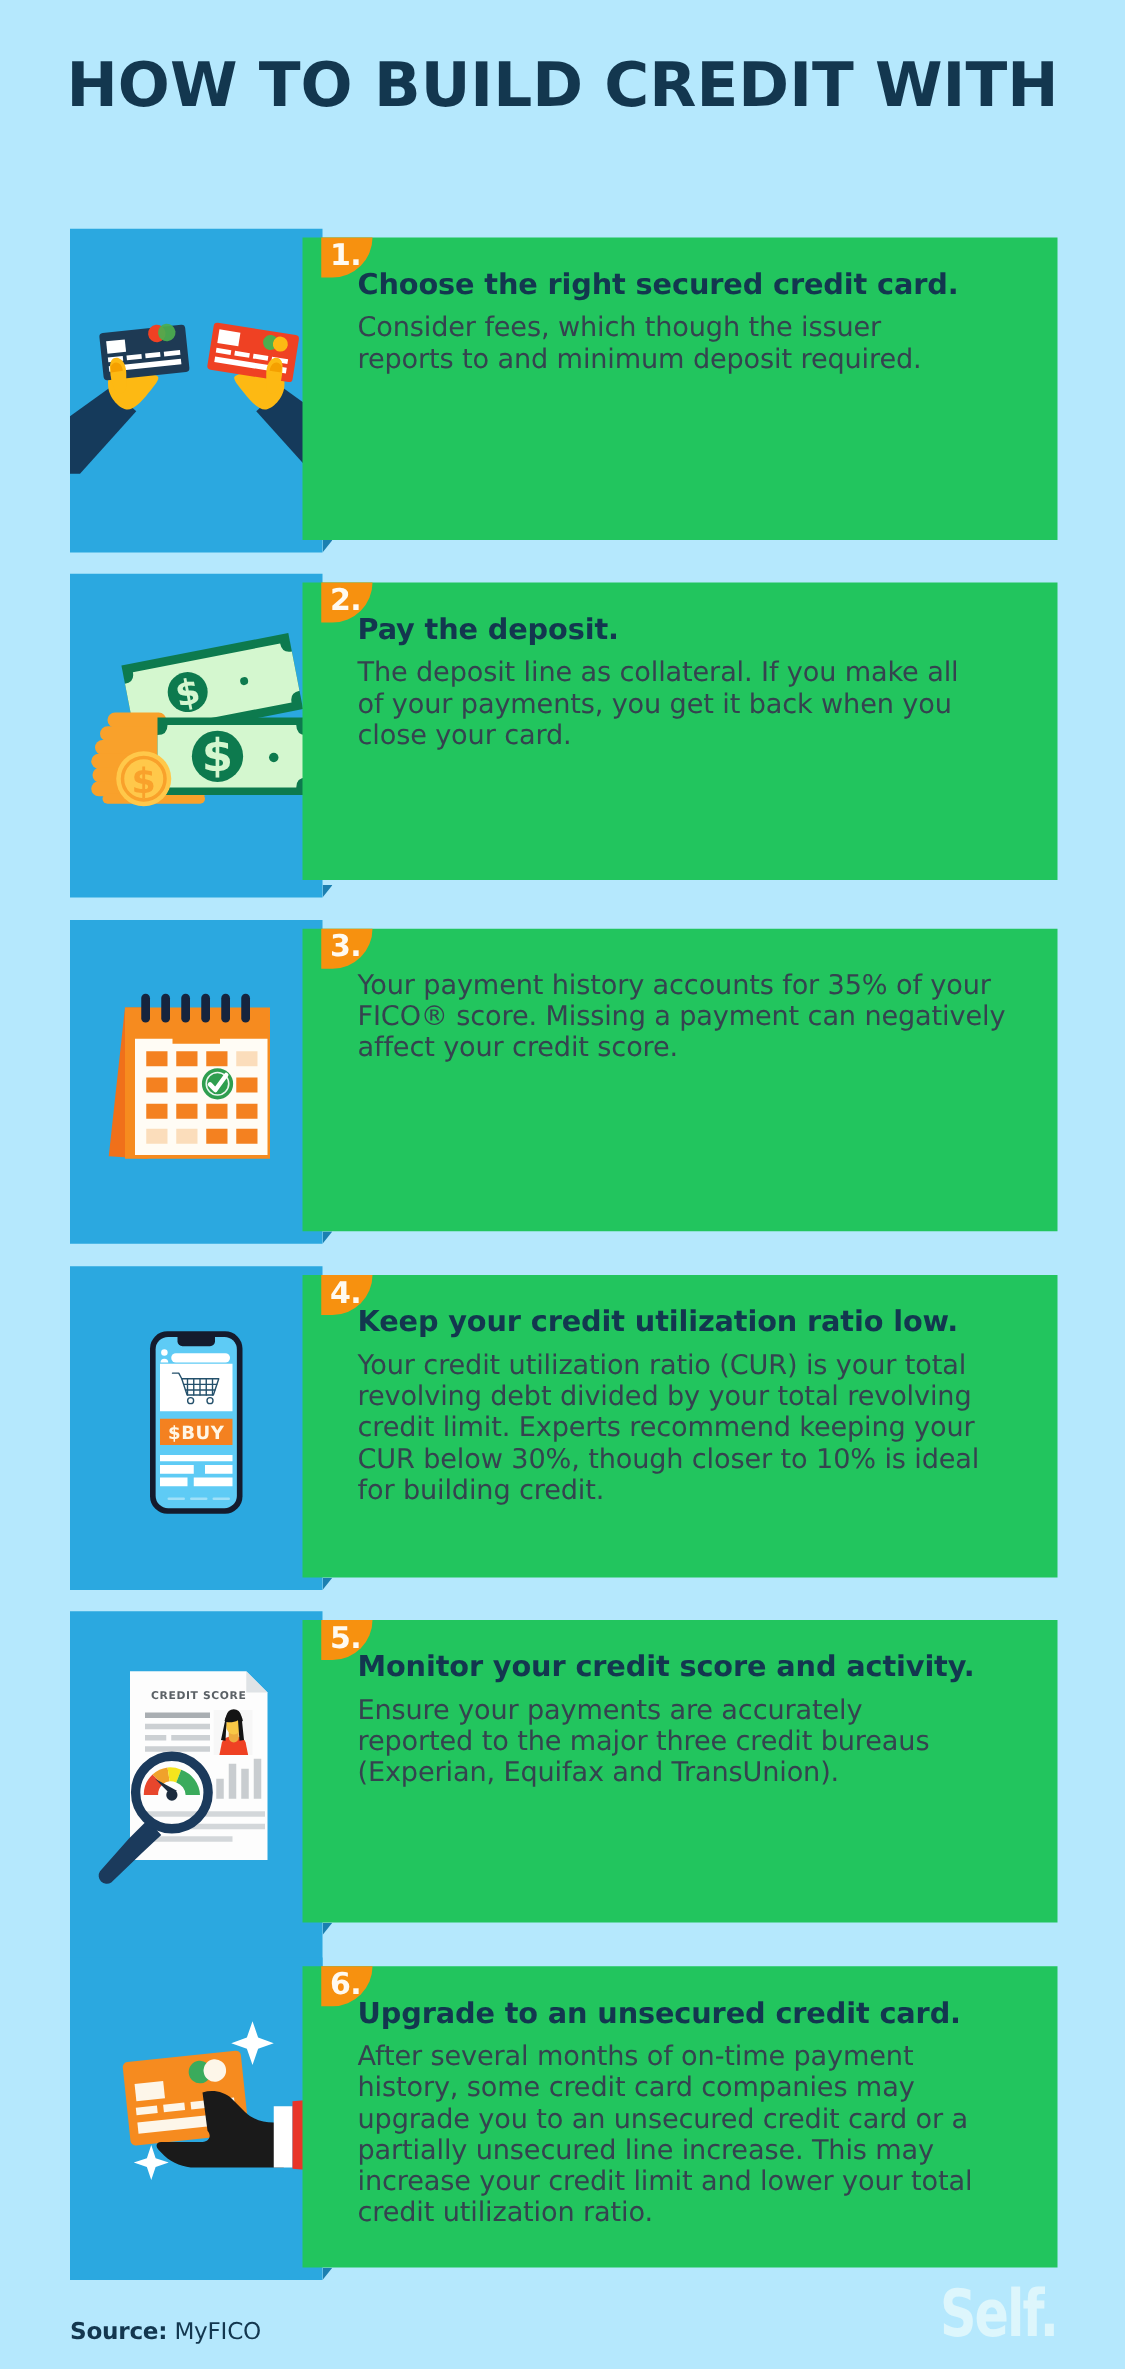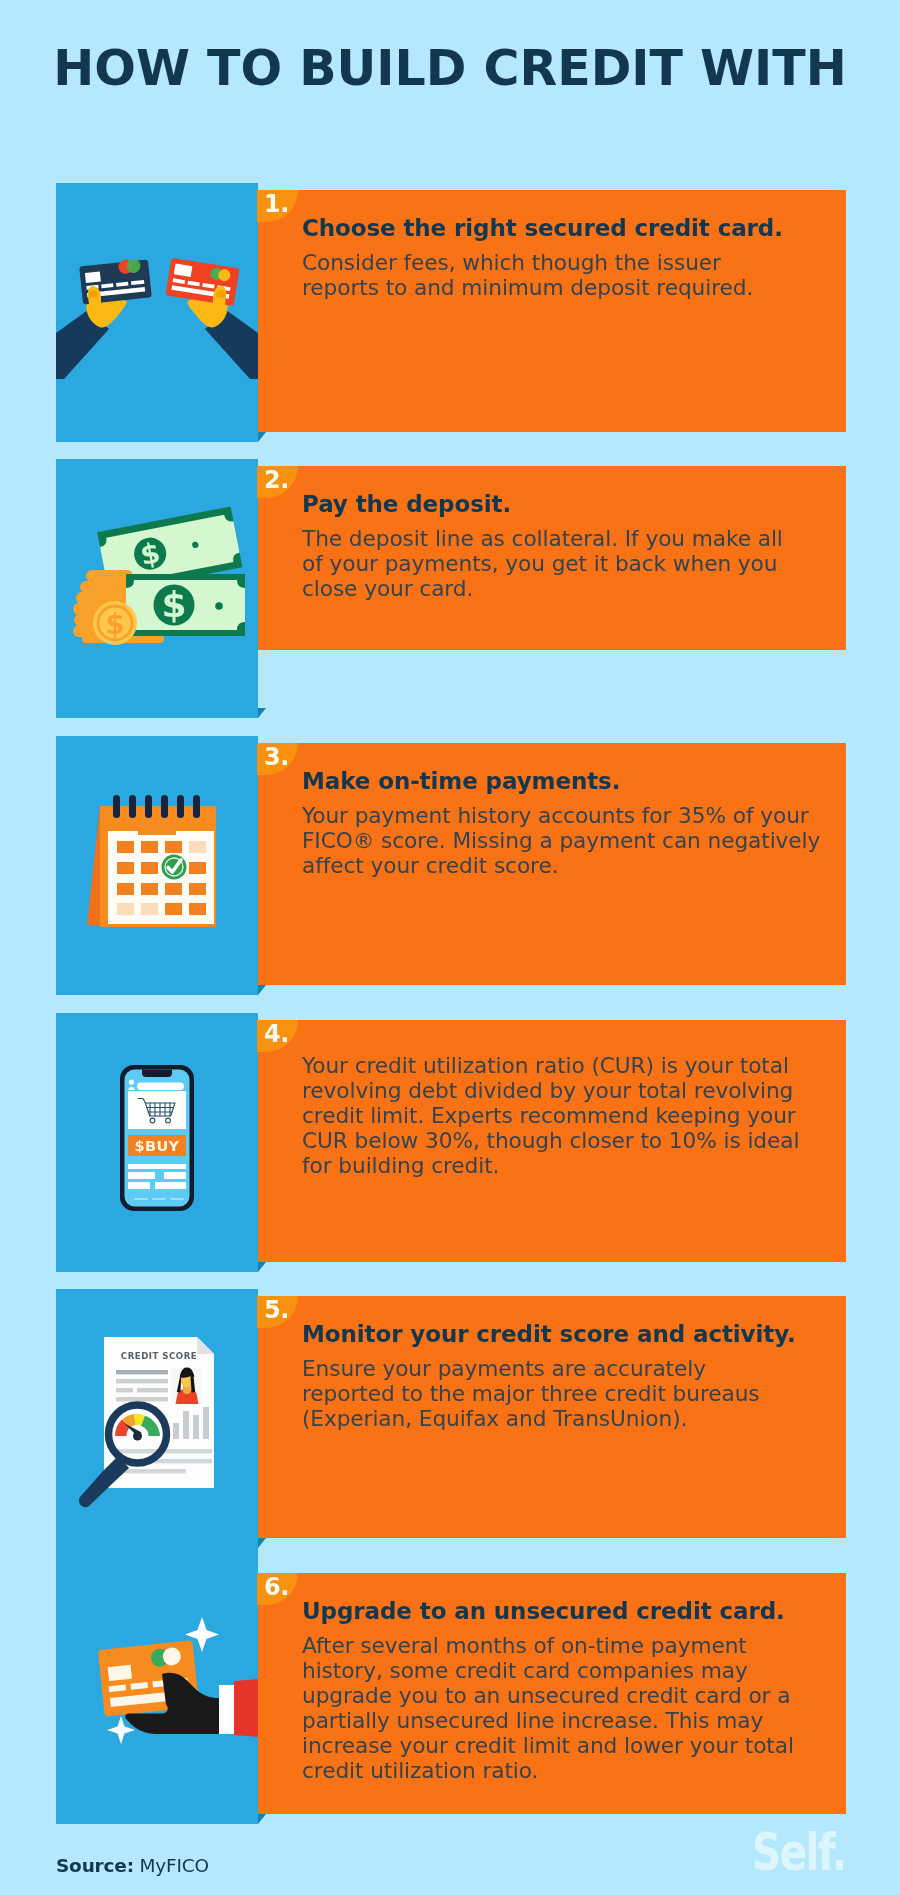--- a/index.html
+++ b/index.html
@@ -6,21 +6,21 @@
   body{width:900px;height:1895px;background:#b5e8fd;font-family:"DejaVu Sans",sans-serif;
        -webkit-font-smoothing:antialiased;overflow:hidden;position:relative;}
   #page{position:relative;width:900px;height:1895px;}
   .title{position:absolute;left:0;top:38px;width:900px;text-align:center;
          color:#13374f;font-weight:bold;font-size:49px;line-height:62px;letter-spacing:0px;white-space:nowrap;}
   .step{position:absolute;left:56px;width:790px;}
   .imgbox{position:absolute;left:0;top:0;width:202px;background:#2ba8e0;overflow:hidden;}
   .ill{position:absolute;left:0;top:0;width:202px;height:259px;display:block;}
   .tail{position:absolute;left:202px;width:8px;height:10px;background:#1b7fb0;
         clip-path:polygon(0 0,100% 0,0 100%);}
-  .card{position:absolute;left:202px;top:7px;right:0;background:#f97316;}
+  .card{position:absolute;left:186px;top:7px;right:0;background:#22c55e;}
   .badge{position:absolute;left:201px;top:7px;width:41px;height:32px;background:#f7910f;
          border-bottom-right-radius:34px;color:#fffaf0;font-weight:bold;font-size:24px;
          font-family:"DejaVu Sans",sans-serif;}
   .badge span{position:absolute;left:7px;top:0px;letter-spacing:-0.5px;}
   h2{margin:0;font-size:23px;font-weight:bold;color:#13374f;letter-spacing:-0.1px;line-height:27px;}
   p{margin:8px 0 0 0;font-size:21.7px;color:#35434f;line-height:25px;letter-spacing:-0.1px;}
   .txt{position:absolute;left:44px;top:25px;width:540px;}
   .footer-src{position:absolute;left:56px;top:1855px;font-size:18.5px;color:#13374f;letter-spacing:-0.2px;}
   .footer-src b{font-weight:bold;margin-top:34px;}
   .logo{position:absolute;left:752px;top:1826px;font-size:52px;line-height:52px;font-weight:bold;color:#ddf6fc;letter-spacing:-2px;transform:scaleX(0.78);transform-origin:left top;}
@@ -106,21 +106,21 @@
  <circle cx="163" cy="147" r="3.8" fill="#0d7a4e"></circle>
 </g>
 <g>
  <circle cx="59" cy="164" r="22" fill="#ffc84a"></circle>
  <circle cx="59" cy="164" r="17" fill="none" stroke="#f9a12b" stroke-width="2.8"></circle>
  <text x="59" y="175" font-family="DejaVu Sans, sans-serif" font-size="28" font-weight="bold" fill="#f9a12b" text-anchor="middle">$</text>
 </g>
 </svg>
         </div>
         <div class="tail" style="top:249px"></div>
-        <div class="card" style="height:184px">
+        <div class="card" style="height:238px">
           <div class="txt">
             <h2>Pay the deposit.</h2>
             <p><span>The deposit line as collateral. If you make all</span><br><span>of your payments, you get it back when you</span><br><span>close your card.</span></p>
           </div>
         </div>
         <div class="badge">
           <span>2.</span>
         </div>
       </div>
       <div class="step" style="top: 736px; height: 259px;">
@@ -157,21 +157,20 @@
 <g>
  <circle cx="118" cy="131" r="12.5" fill="#2f9e4f"></circle>
  <circle cx="118" cy="131" r="9" fill="none" stroke="#ffffff" stroke-width="1.3" opacity="0.9"></circle>
  <path d="M112 131.5 L116.3 136 L125 124" fill="none" stroke="#ffffff" stroke-width="3.6" stroke-linecap="round" stroke-linejoin="round"></path>
 </g>
 </svg>
         </div>
         <div class="tail" style="top:249px"></div>
         <div class="card" style="height:242px">
           <div class="txt">
-            <h2>Make on-time payments.</h2>
             <p><span>Your payment history accounts for 35% of your</span><br><span>FICO® score. Missing a payment can negatively</span><br><span>affect your credit score.</span></p>
           </div>
         </div>
         <div class="badge">
           <span>3.</span>
         </div>
       </div>
       <div class="step" style="top: 1013px; height: 259px;">
         <div class="imgbox" style="height:259px">
           <svg class="ill" viewBox="0 0 202 259">
@@ -204,20 +203,21 @@
 <g fill="#9fe0f8">
  <rect x="78" y="185" width="14" height="2" rx="1"></rect>
  <rect x="96" y="185" width="14" height="2" rx="1"></rect>
  <rect x="114" y="185" width="14" height="2" rx="1"></rect>
 </g>
 </svg>
         </div>
         <div class="tail" style="top:249px"></div>
         <div class="card" style="height:242px">
           <div class="txt">
+            <h2>Keep your credit utilization ratio low.</h2>
             <p><span>Your credit utilization ratio (CUR) is your total</span><br><span>revolving debt divided by your total revolving</span><br><span>credit limit. Experts recommend keeping your</span><br><span>CUR below 30%, though closer to 10% is ideal</span><br><span>for building credit.</span></p>
           </div>
         </div>
         <div class="badge">
           <span>4.</span>
         </div>
       </div>
       <div class="step" style="top: 1289px; height: 259px;">
         <div class="imgbox" style="height:302px">
           <svg class="ill" viewBox="0 0 202 259">

